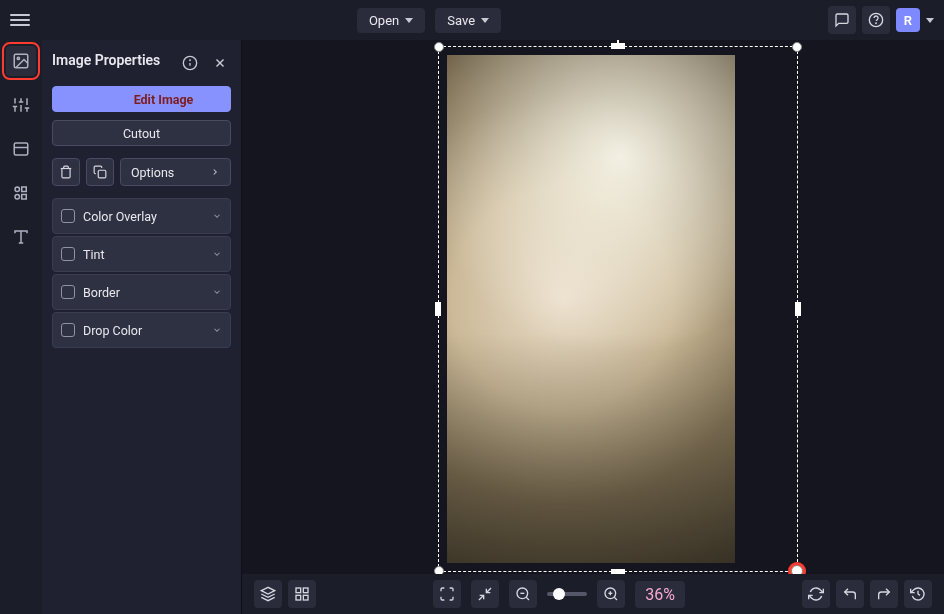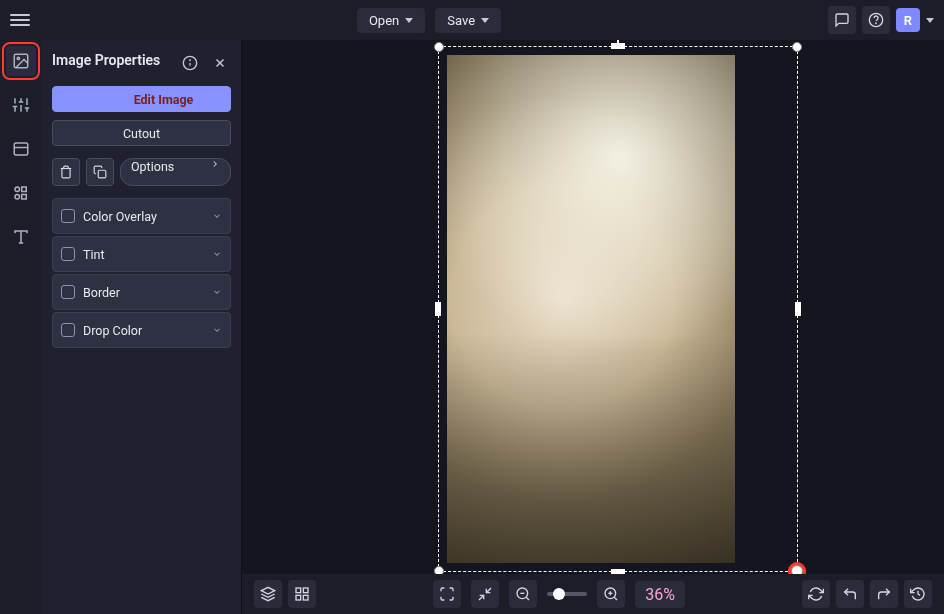--- a/index.html
+++ b/index.html
@@ -32,21 +32,21 @@
   .panel-title { font-size: 14px; font-weight: 600; flex: 1; }
   .panel-header .hicon { width: 22px; height: 22px; display: flex; align-items: center; justify-content: center; cursor: pointer; }
   
   .btn { display: flex; align-items: center; justify-content: center; height: 26px; border-radius: 4px; font-size: 12.5px; background: #2e3142; border: 1px solid #494c60; cursor: pointer; }
   .btn.primary { background: #8892ff; border-color: #8892ff; color: #7f1d1d; font-weight: 700; padding-left: 44px; }
   .btn-row { display: flex; gap: 8px; }
   .btn-row .btn { flex: 1; }
   
   .action-row { display: flex; gap: 6px; margin-top: 4px; }
   .sq-btn { width: 28px; height: 28px; display: flex; align-items: center; justify-content: center; border-radius: 4px; background: #2e3142; border: 1px solid #494c60; cursor: pointer; }
-  .options-btn { flex: 1; display: flex; align-items: flex-start; justify-content: space-between; padding: 0 10px; height: 28px; border-radius: 12px; background: #2e3142; border: 1px solid #494c60; font-size: 12.5px; cursor: pointer; }
+  .options-btn { flex: 1; display: flex; align-items: center; justify-content: space-between; padding: 0 10px; height: 28px; border-radius: 4px; background: #2e3142; border: 1px solid #494c60; font-size: 12.5px; cursor: pointer; }
   
   .acc-list { display: flex; flex-direction: column; gap: 2px; margin-top: 4px; }
   .acc-item { display: flex; align-items: center; height: 26px; padding: 17px 8px; border-radius: 4px; background: #2e3142; border: 1px solid #3a3d50; font-size: 12.5px; cursor: pointer; gap: 8px; }
   .acc-check { width: 14px; height: 14px; border: 1.5px solid #8f92a8; border-radius: 3px; flex-shrink: 0; }
   .acc-label { flex: 1; }
   .acc-chev { color: #8f92a8; }
   
   
   .canvas-wrap { flex: 1; position: relative; background: #14151e; display: flex; flex-direction: column; }
   .canvas-stage { flex: 1; position: relative; overflow: hidden; }

